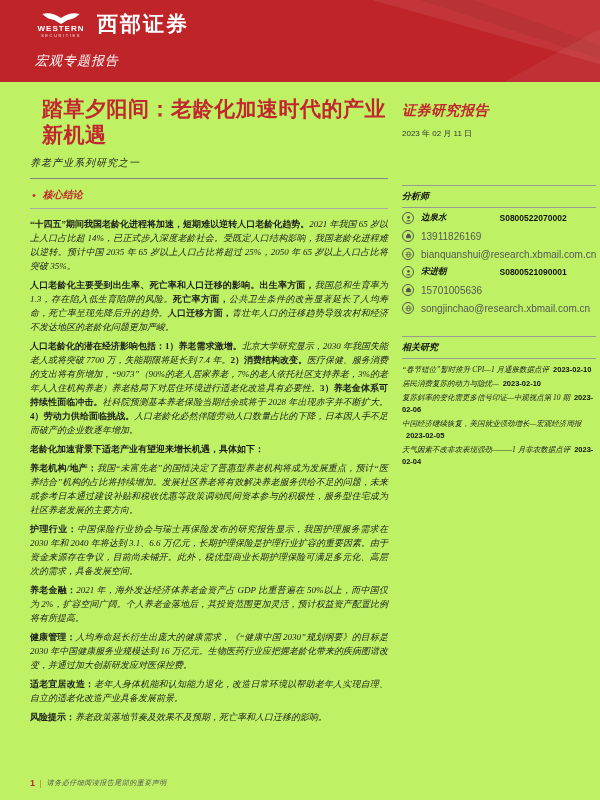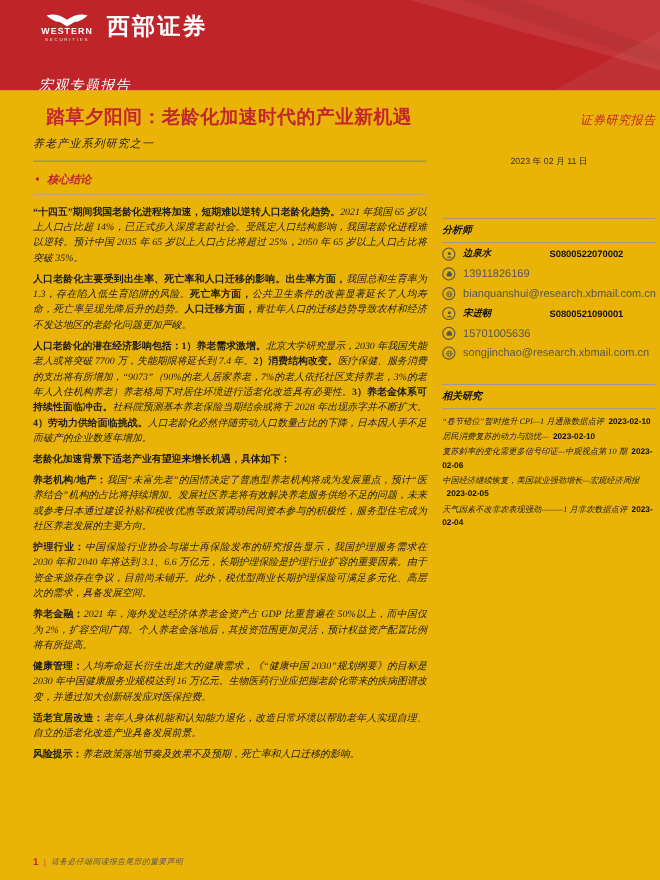--- a/index.html
+++ b/index.html
@@ -1,19 +1,19 @@
 <!DOCTYPE html>
 <html><head>
 <meta charset="utf-8">
 <style>
   * { margin:0; padding:0; box-sizing:border-box; }
   html,body { background:#fff; }
   .page {
     position:relative; width:600px; height:800px; margin:0 auto;
-    background:#eab308; overflow:hidden; display:flex; flex-direction:column;
+    background:#bef264; overflow:hidden; display:flex; flex-direction:column;
     font-family:"Liberation Serif", serif; color:#222;
   }
 
   
   .banner {
     position:relative; height:82px; background:#BE2428; overflow:hidden; flex:0 0 auto;
   }
   .deco1 { position:absolute; inset:0; background:rgba(255,255,255,0.08);
     clip-path:polygon(62% 0, 100% 0, 100% 78%); }
   .deco2 { position:absolute; inset:0; background:rgba(255,255,255,0.06);
@@ -21,45 +21,45 @@
   .deco3 { position:absolute; inset:0; background:rgba(0,0,0,0.05);
     clip-path:polygon(70% 0, 79% 0, 100% 55%, 100% 72%); }
   .logo-row { position:absolute; left:35px; top:10px; display:flex; align-items:center; gap:10px; }
   .logo-mark { display:flex; flex-direction:column; align-items:center; width:52px; }
   .logo-mark svg { width:40px; height:14px; display:block; }
   .logo-en-top { color:#fff; font-family:"Liberation Sans", sans-serif; font-weight:bold;
     font-size:8px; letter-spacing:1px; line-height:8px; }
   .logo-en-bottom { color:rgba(255,255,255,0.85); font-family:"Liberation Sans", sans-serif;
     font-size:4px; letter-spacing:1.6px; line-height:5px; }
   .logo-cn { color:#fff; font-size:21px; font-weight:bold; letter-spacing:2px; }
-  .report-type { position:absolute; left:35px; top:69px; color:#fff; font-size:13px;
+  .report-type { position:absolute; left:35px; top:52px; color:#fff; font-size:13px;
     font-style:italic; letter-spacing:1px; }
 
   
   .content { flex:1 1 auto; display:flex; padding:14px 25px 0 30px; gap:14px; }
   .left-col { flex:0 0 358px; }
   .sidebar { flex:1 1 auto; padding-top:6px; }
 
-  .title { color:#C2262E; font-size:17px; font-weight:bold; letter-spacing:0.5px; line-height:1.25;padding-left:12px; }
+  .title { color:#C2262E; font-size:21px; font-weight:bold; letter-spacing:0.5px; line-height:1.25;padding-left:12px; }
   .subtitle { margin-top:7px; font-size:10px; font-style:italic; color:#222; letter-spacing:1px; }
   .subtitle-rule { border:none; border-top:1.5px solid #888; margin:8px 0 0 0; }
   .section-head { display:flex; align-items:center; gap:7px; margin:9px 0 0 2px;
     color:#C2262E; font-size:10px; font-weight:bold; font-style:italic; }
   .bullet { color:#C2262E; font-size:11px; line-height:10px; }
   .section-rule { border:none; border-top:1px solid #aaa; margin:6px 0 8px 0; }
 
   .paragraphs p { font-size:9px; line-height:14px; text-align:justify; margin-bottom:5px;
     color:#1c1c1c; font-style:italic;font-family:Liberation Serif, serif; }
   .paragraphs p b { font-style:normal; }
 
   
-  .sb-report-label { text-align:right; color:#C2262E; font-weight:normal; font-style:italic;
-    font-size:11px; letter-spacing:0.5px; }
-  .sb-date { text-align:center; font-family:"Liberation Sans", sans-serif; font-size:8px;
-    color:#333; margin-top:24px; }
+  .sb-report-label { text-align:left; color:#C2262E; font-weight:bold; font-style:italic;
+    font-size:14px; letter-spacing:0.5px; }
+  .sb-date { text-align:left; font-family:"Liberation Sans", sans-serif; font-size:8px;
+    color:#333; margin-top:8px; }
   .sb-block { margin-top:46px; }
   .sb-block.second { margin-top:10px; }
   .sb-rule { border:none; border-top:1px solid #999; margin:0; }
   .sb-heading { font-size:9px; font-weight:bold; font-style:italic; color:#111; padding:4px 0; }
   .sb-rows { padding:4px 0 6px 0; }
   .sb-row { display:flex; align-items:center; gap:7px; margin-bottom:6px; }
   .sb-icon { flex:0 0 12px; width:12px; height:12px; border:1px solid #555; border-radius:50%;
     display:inline-flex; align-items:center; justify-content:center; }
   .sb-icon svg { width:7px; height:7px; }
   .sb-name { font-size:8.5px; font-weight:bold; font-style:italic; color:#111; }

